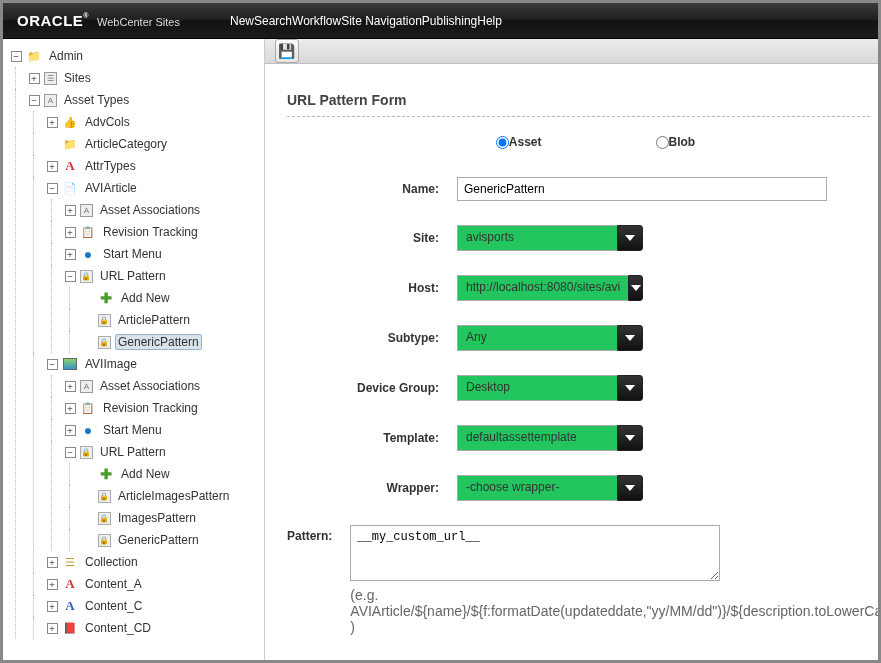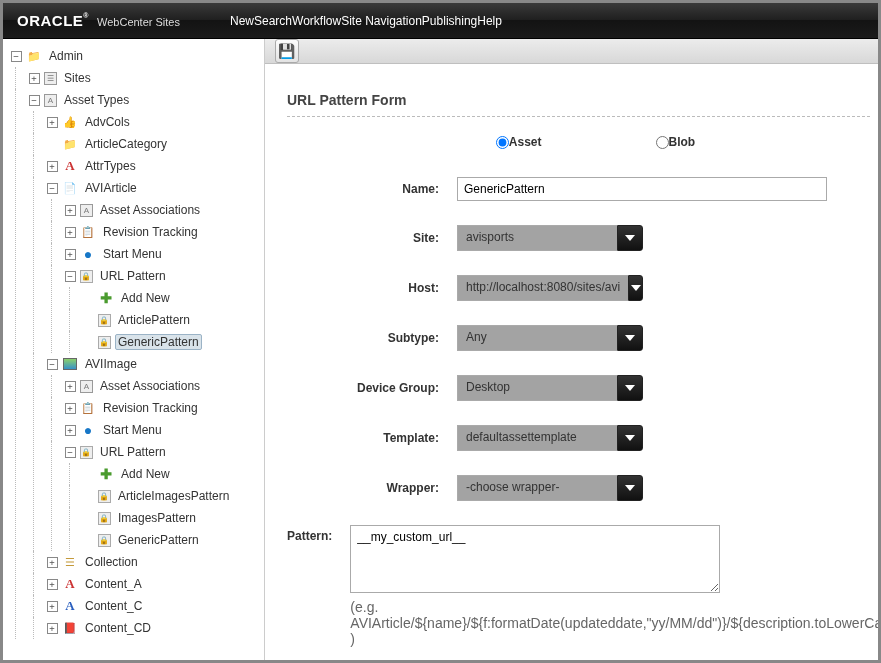--- a/index.html
+++ b/index.html
@@ -65,24 +65,24 @@
 .form-wrap { padding: 28px 8px 10px 22px; }
 .form-title { font-size: 14px; font-weight: bold; color: #444; margin-bottom: 8px; }
 .dashline { border-top: 1px dashed #bbb; margin-bottom: 18px; }
 .radio-row { display: flex; align-items: center; justify-content: center; gap: 80px; margin-bottom: 28px; font-weight: bold; }
 .radio-row label { display: flex; align-items: center; gap: 0; margin-left: 34px; }
 .frow { display: flex; align-items: center; margin-bottom: 24px; }
 .flabel { width: 170px; text-align: right; font-weight: bold; padding-right: 18px; color: #333; }
 .fctrl { flex: 1; }
 .text-in { width: 370px; height: 24px; border: 1px solid #aaa; padding: 2px 6px; font-family: inherit; font-size: 12px; }
 .sel { display: inline-flex; width: 186px; height: 26px; }
-.sel-val { flex: 1; border: 1px solid #aaa; border-right: none; background: #a3a3a3; padding: 4px 8px; font-size: 12px; color: #333; }
+.sel-val { flex: 1; border: 1px solid #aaa; border-right: none; background: #22c55e; padding: 4px 8px; font-size: 12px; color: #333; }
 .sel-btn { width: 26px; background: linear-gradient(#333, #111); border: 1px solid #222; border-radius: 0 3px 3px 0; display: flex; align-items: center; justify-content: center; color: #fff; cursor: pointer; }
 .sel-btn svg { width: 10px; height: 6px; }
-.textarea { width: 370px; height: 68px; border: 1px solid #aaa; padding: 4px 6px; font-family: Liberation Sans, sans-serif; font-size: 12px; resize: both; }
+.textarea { width: 370px; height: 56px; border: 1px solid #aaa; padding: 4px 6px; font-family: Liberation Mono, monospace; font-size: 12px; resize: both; }
 .hint { font-size: 14px; color: #666; margin-top: 3px; }
 .frow.top-align { align-items: flex-start; }
 .frow.top-align .flabel { padding-top: 4px; text-align: right; }
 </style>
 </head>
 <body>
 
 <div class="topbar">
   <div class="brand">
     <span class="brand-oracle"><span>ORACLE</span><sup>®</sup></span>

